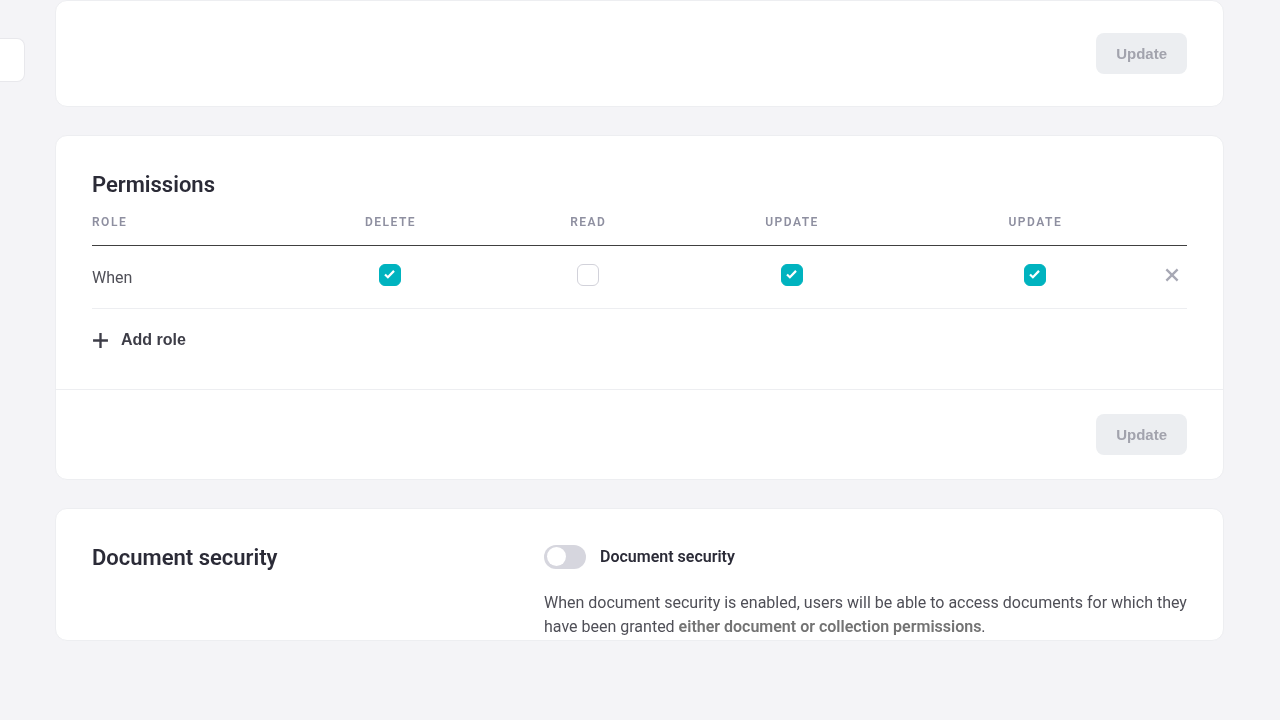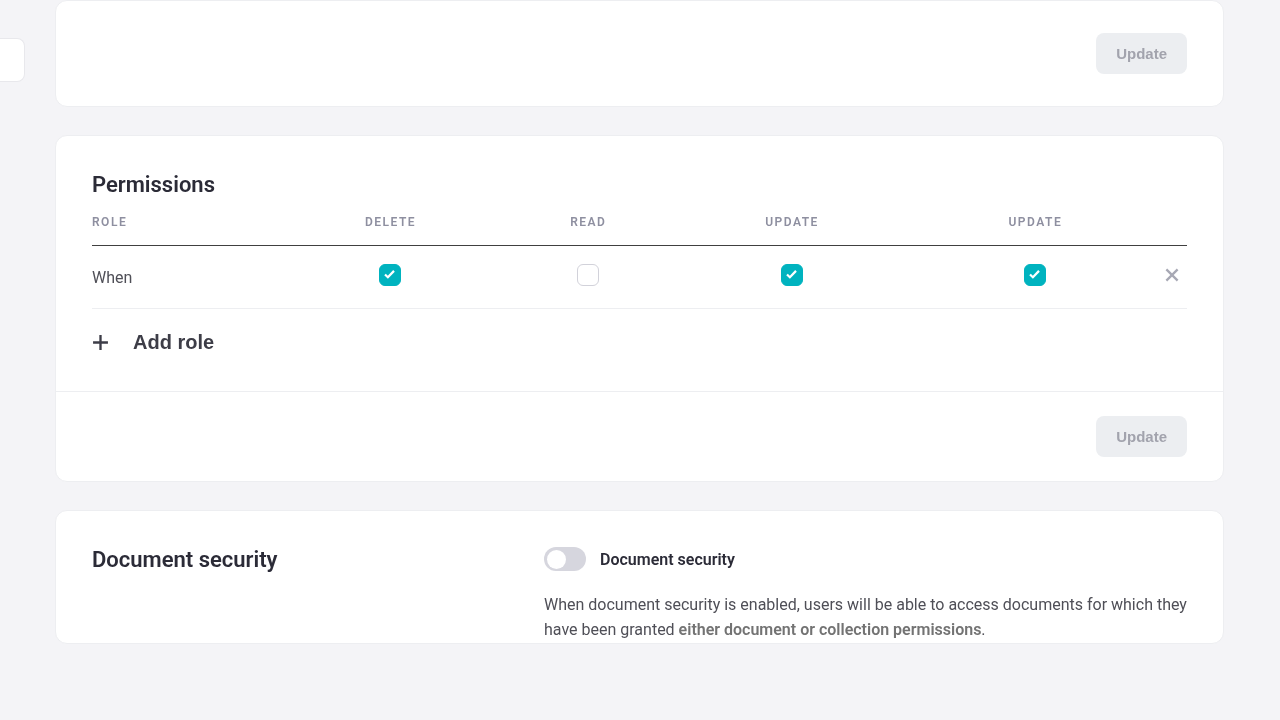--- a/index.html
+++ b/index.html
@@ -134,26 +134,26 @@
     .row-x {
       width: 18px; height: 18px;
       display: inline-block;
       cursor: pointer;
     }
     .row-x svg { width: 100%; height: 100%; stroke: #a7a8b4; stroke-width: 2; }
 
     .add-role-btn {
       display: inline-flex;
       align-items: center;
-      gap: 24px;
+      gap: 12px;
       background: none;
       border: none;
       cursor: pointer;
       padding: 22px 0 0 0;
-      font-size: 20px;
+      font-size: 16px;
       font-weight: 600;
       color: #3d3d47;
     }
     .add-role-btn .plus-icon { width: 17px; height: 17px; stroke: #3d3d47; stroke-width: 2.2; }
 
     
     .toggle-row { display: flex; align-items: center; gap: 14px; margin-bottom: 22px; }
     .toggle {
       width: 42px; height: 24px;
       background: #d6d6de;

